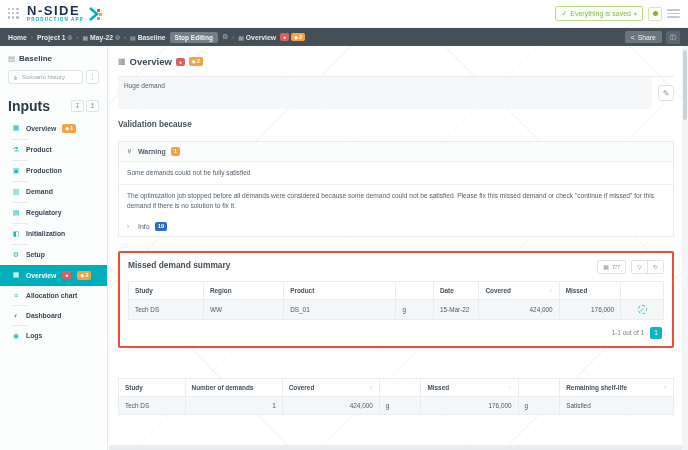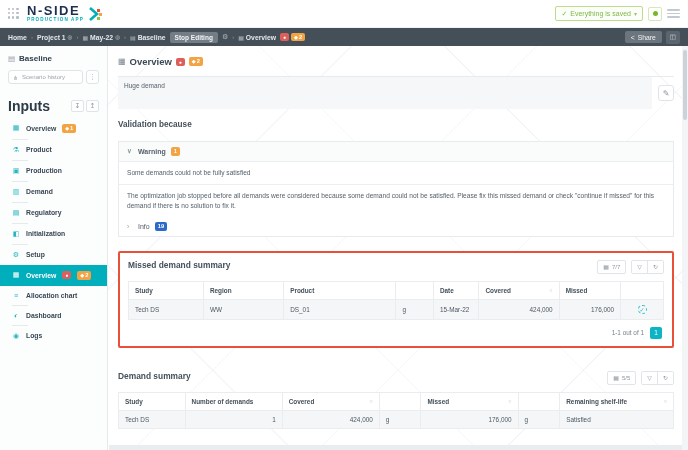--- a/index.html
+++ b/index.html
@@ -427,37 +427,20 @@
         </tr>
       </tbody>
         </table>
       <div class="tbl-foot">
         <span>1-1 out of 1</span>
         <span class="page-btn">1</span>
       </div>
     </div>
 
     <div class="tbl-section" style="border:0; padding-left:0; padding-right:0; margin-top:16px; background:transparent;">
-      <div class="tbl-head">
-        <span class="tbl-title">Demand summary</span>
-        <span class="tbl-actions">
-          <button class="tbtn">
-            <span>▦</span>
-            <span>5/5</span>
-          </button>
-          <span class="tbtn-group">
-            <button class="tbtn">
-                <span>▽</span>
-              </button>
-            <button class="tbtn">
-                <span>↻</span>
-              </button>
-          </span>
-        </span>
-      </div>
       <table style="background:#fff;">
         <colgroup>
           <col style="width:12%">
             <col style="width:17.5%">
             <col style="width:17.5%">
           <col style="width:7.5%">
             <col style="width:17.5%">
             <col style="width:7.5%">
           <col style="width:20.5%">
         </colgroup>

